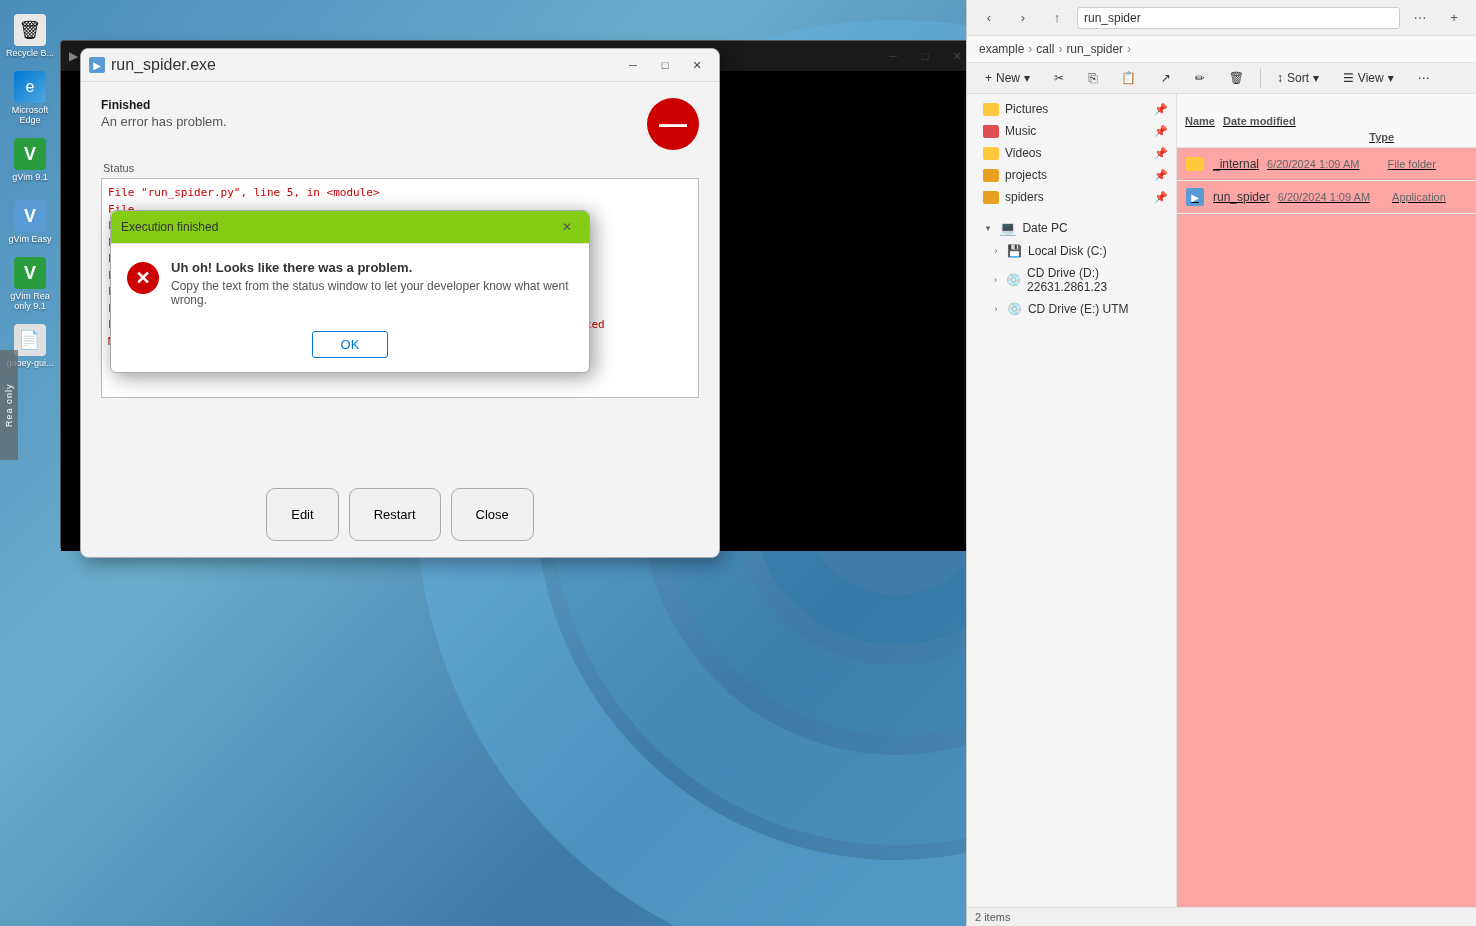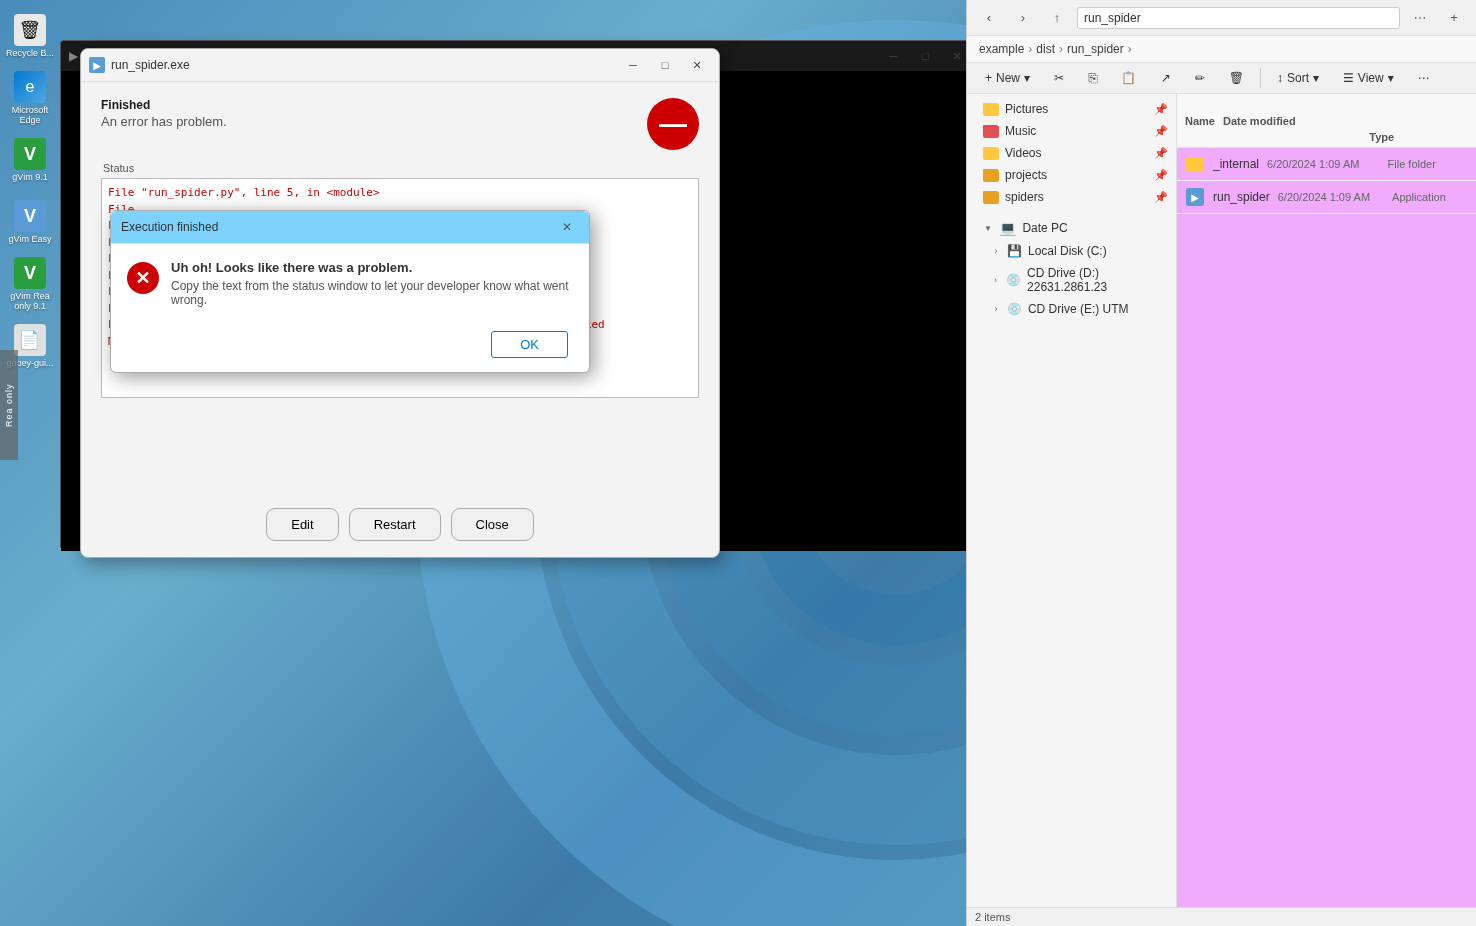--- a/index.html
+++ b/index.html
@@ -98,21 +98,21 @@
       background: #5b9bd5;
       border-radius: 2px;
       display: flex;
       align-items: center;
       justify-content: center;
       font-size: 10px;
       color: white;
     }
     .window-title-text {
       flex: 1;
-      font-size: 12px;
+      font-size: 16px;
       color: #333;
     }
     .win-controls {
       display: flex;
       gap: 4px;
     }
     .win-btn {
       width: 28px;
       height: 20px;
       display: flex;
@@ -169,21 +169,21 @@
       padding: 0 2px;
     }
 
     .window-footer {
       display: flex;
       justify-content: center;
       gap: 10px;
       padding-top: 12px;
     }
     .footer-btn {
-      padding: 8px 24px;
+      padding: 18px 24px;
       border: 1px solid #aaa;
       background: #f0f0f0;
       border-radius: 9px;
       cursor: pointer;
       font-size: 13px;
     }
 
     
     .cmd-window {
       position: absolute;
@@ -224,21 +224,21 @@
       background: white;
       border: 1px solid #aaa;
       border-radius: 6px;
       box-shadow: 4px 4px 20px rgba(0,0,0,0.4);
       z-index: 30;
     }
     .exec-titlebar {
       display: flex;
       align-items: center;
       padding: 6px 10px;
-      background: #7dd3fc;
+      background: #84cc16;
       border-bottom: 1px solid #ddd;
       border-radius: 6px 6px 0 0;
     }
     .exec-title {
       flex: 1;
       font-size: 12px;
       color: #333;
     }
     .exec-close {
       width: 24px;
@@ -276,22 +276,22 @@
       font-weight: 600;
       color: #333;
     }
     .exec-msg p {
       font-size: 12px;
       color: #555;
       margin-top: 4px;
     }
     .exec-footer {
       display: flex;
-      justify-content: flex-end;
-      padding: 8px 21px 14px;
+      justify-content: center;
+      padding: 8px 14px 14px;
     }
     .ok-btn {
       padding: 5px 28px;
       border: 1px solid #0078d4;
       background: white;
       border-radius: 3px;
       cursor: pointer;
       font-size: 13px;
       color: #0078d4;
     }
@@ -435,21 +435,22 @@
       display: flex;
       align-items: center;
       justify-content: center;
       font-size: 9px;
       color: #666;
     }
 
     .explorer-files {
       flex: 1;
       overflow-y: auto;
-      background: #f0abfc;
+      background: #fca5a5;
+      text-decoration: underline;
     }
     .file-list-header {
       display: flex;
       align-items: center;
       padding: 4px 8px;
       background: #f8f8f8;
       border-bottom: 1px solid #e0e0e0;
       font-size: 11px;
       color: #555;
       font-weight: 600;
@@ -665,21 +666,21 @@
       <div class="explorer-addr">
         <span>run_spider</span>
       </div>
       <div class="explorer-nav-btn">⋯</div>
       <div class="explorer-nav-btn">+</div>
     </div>
 
     <div class="explorer-breadcrumb">
       <span class="breadcrumb-item">example</span>
       <span class="breadcrumb-sep">›</span>
-      <span class="breadcrumb-item">dist</span>
+      <span class="breadcrumb-item">call</span>
       <span class="breadcrumb-sep">›</span>
       <span class="breadcrumb-item">run_spider</span>
       <span class="breadcrumb-sep">›</span>
     </div>
 
     <div class="explorer-toolbar">
       <button class="toolbar-btn">
         <span>+</span>
         <span>New</span>
         <span>▾</span>

